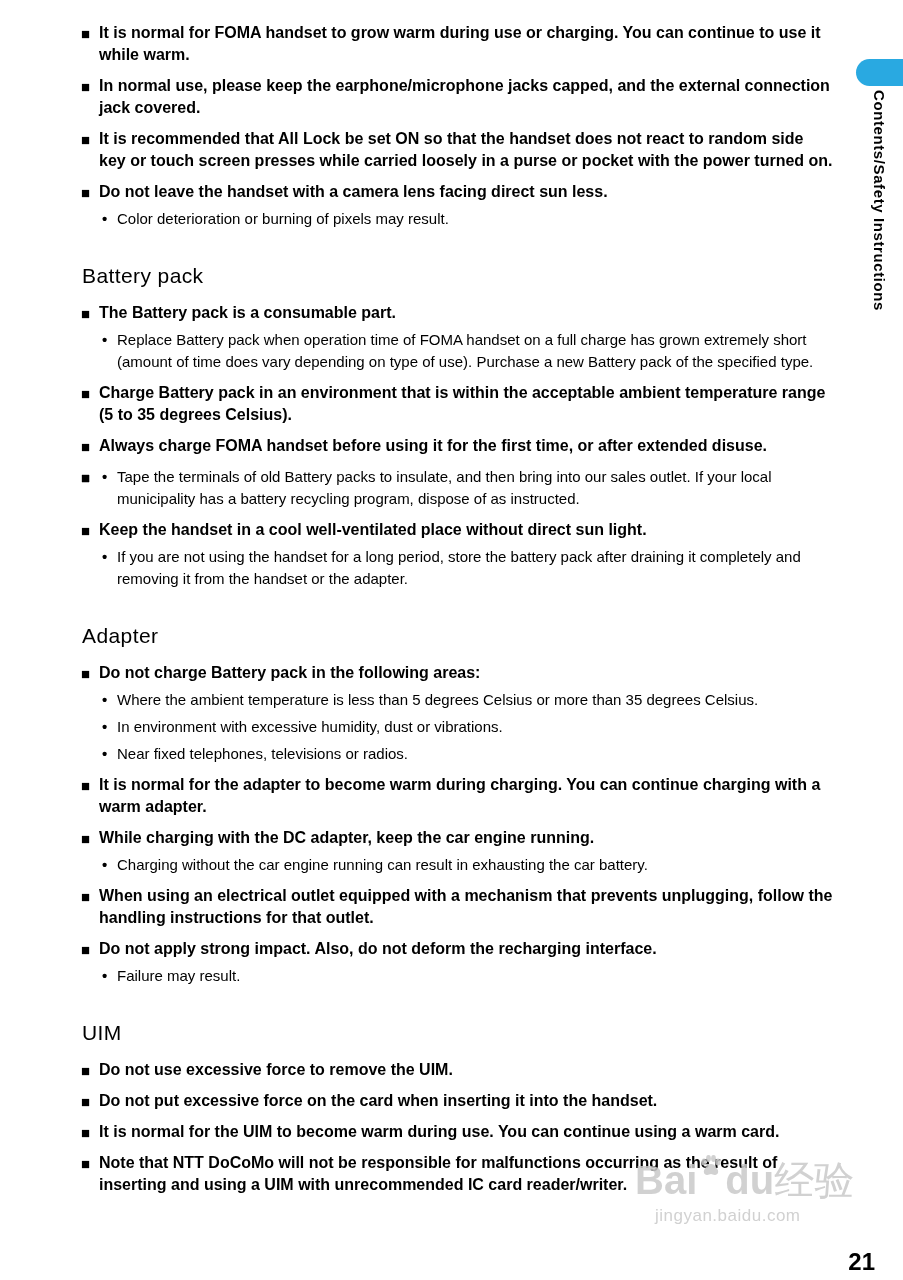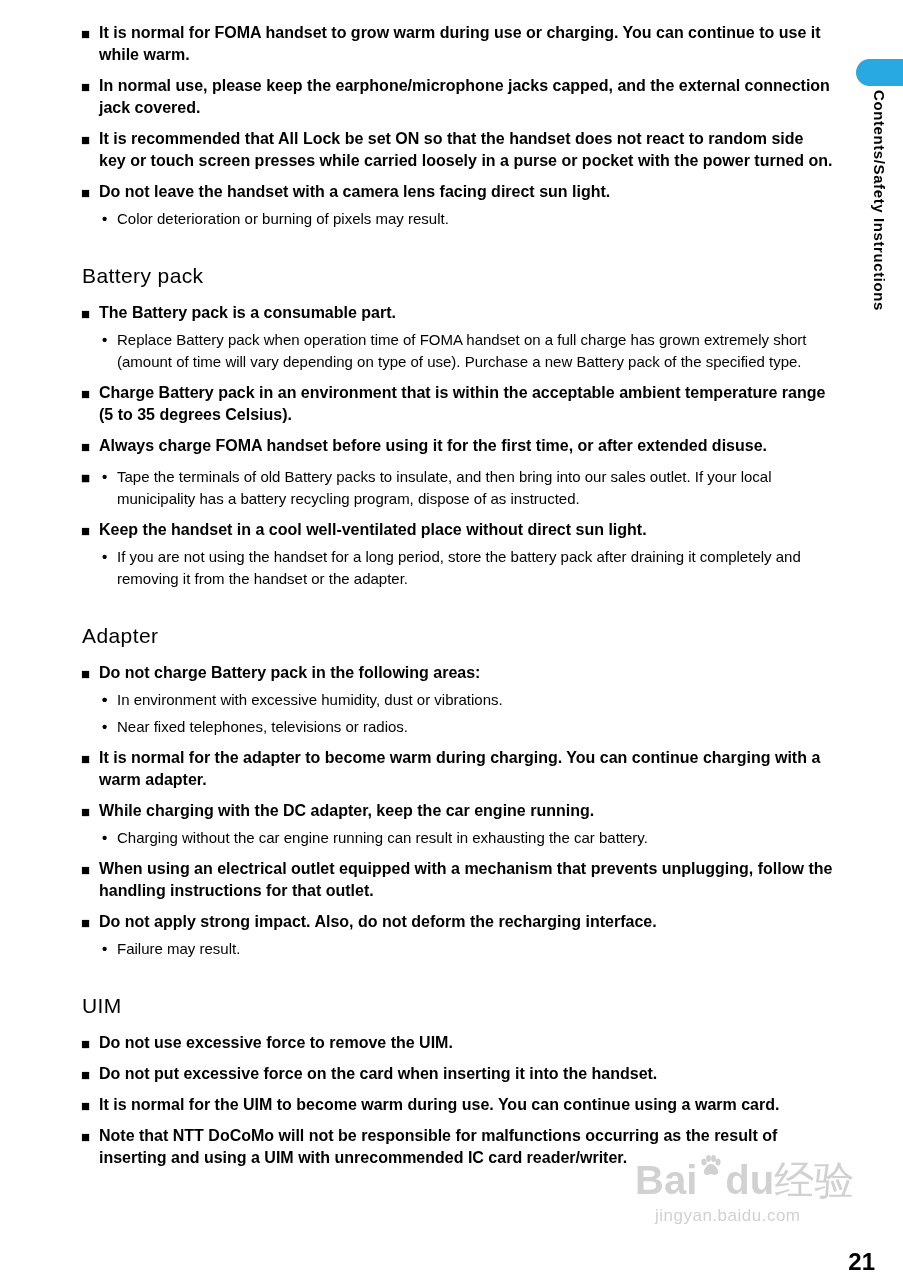--- a/index.html
+++ b/index.html
@@ -124,37 +124,37 @@
       <div class="item">
         <span class="sq">■</span>
         <span>In normal use, please keep the earphone/microphone jacks capped, and the external connection jack covered.</span>
       </div>
       <div class="item">
         <span class="sq">■</span>
         <span>It is recommended that All Lock be set ON so that the handset does not react to random side key or touch screen presses while carried loosely in a purse or pocket with the power turned on.</span>
       </div>
       <div class="item">
         <span class="sq">■</span>
-        <span>Do not leave the handset with a camera lens facing direct sun light.</span>
+        <span>Do not leave the handset with a camera lens facing direct sun less.</span>
       </div>
       <div class="sub">
         <span class="dot">•</span>
         <span>Color deterioration or burning of pixels may result.</span>
       </div>
     </section>
 
     <section>
       <h2 class="heading">Battery pack</h2>
       <div class="item">
         <span class="sq">■</span>
         <span>The Battery pack is a consumable part.</span>
       </div>
       <div class="sub">
         <span class="dot">•</span>
-        <span>Replace Battery pack when operation time of FOMA handset on a full charge has grown extremely short (amount of time will vary depending on type of use). Purchase a new Battery pack of the specified type.</span>
+        <span>Replace Battery pack when operation time of FOMA handset on a full charge has grown extremely short (amount of time does vary depending on type of use). Purchase a new Battery pack of the specified type.</span>
       </div>
       <div class="item">
         <span class="sq">■</span>
         <span>Charge Battery pack in an environment that is within the acceptable ambient temperature range (5 to 35 degrees Celsius).</span>
       </div>
       <div class="item">
         <span class="sq">■</span>
         <span>Always charge FOMA handset before using it for the first time, or after extended disuse.</span>
       </div>
       <div class="item">
@@ -178,20 +178,21 @@
     </section>
 
     <section>
       <h2 class="heading">Adapter</h2>
       <div class="item">
         <span class="sq">■</span>
         <span>Do not charge Battery pack in the following areas:</span>
       </div>
       <div class="sub">
         <span class="dot">•</span>
+        <span>Where the ambient temperature is less than 5 degrees Celsius or more than 35 degrees Celsius.</span>
       </div>
       <div class="sub">
         <span class="dot">•</span>
         <span>In environment with excessive humidity, dust or vibrations.</span>
       </div>
       <div class="sub">
         <span class="dot">•</span>
         <span>Near fixed telephones, televisions or radios.</span>
       </div>
       <div class="item">

